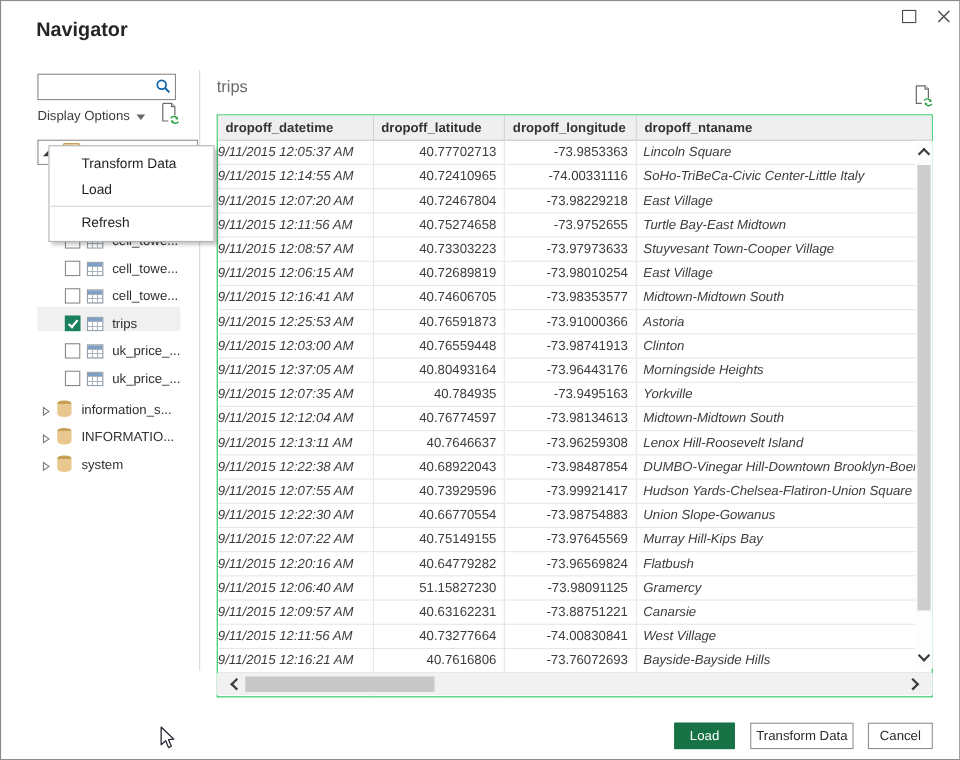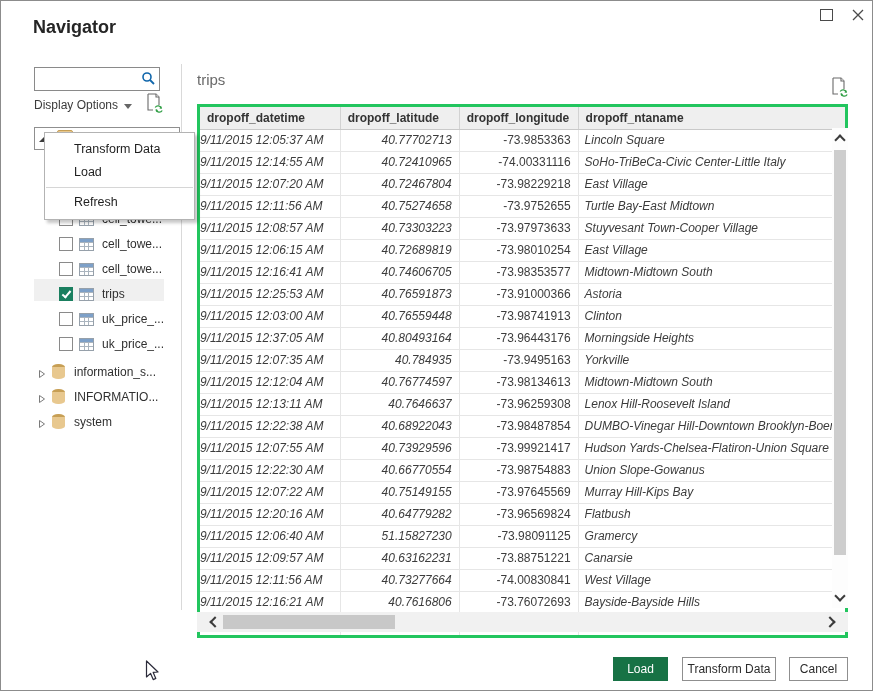--- a/index.html
+++ b/index.html
@@ -42,29 +42,29 @@
   .dbicon{flex:none;width:13px;height:15px;margin-right:9px;background:linear-gradient(#c79f55 0 3px,#e8c88f 3px);border-radius:6px/3px;}
 
   
   .menu{position:absolute;left:43px;top:131px;width:149px;background:#fff;border:1px solid #b3b3b3;
         box-shadow:3px 3px 3px rgba(0,0,0,.22);padding:5px 0;z-index:20;}
   .mitem{height:23px;line-height:23px;padding-left:29px;font-size:12.5px;color:#1f1f1f;cursor:default;}
   .msep{border-top:1px solid #d6d6d6;margin:3px 1px;}
 
   
   .pv-title{position:absolute;left:196px;top:70px;font-size:15px;color:#6a6a6a;}
-  .grid{position:absolute;left:196px;top:103px;width:651px;box-sizing:border-box;border:3px solid #22c55e;background:#fff;}
+  .grid{position:absolute;left:196px;top:103px;width:651px;box-sizing:border-box;border:1px solid #22c55e;background:#fff;}
   .hrow{display:flex;height:22px;background:#efefef;border-bottom:1px solid #c9c9c9;}
   .hcell{box-sizing:border-box;font-size:12px;font-weight:bold;color:#333;line-height:22px;padding-left:7px;
          border-right:1px solid #d2d2d2;white-space:nowrap;overflow:hidden;}
   .rrow{display:flex;height:21px;border-bottom:1px solid #e6e6e6;}
   .rrow:last-child{border-bottom:none;}
   .cell{box-sizing:border-box;font-size:12px;color:#3c3c3c;line-height:20px;white-space:nowrap;overflow:hidden;}
   .c0{width:142px;font-style:italic;text-align:right;padding-right:19px;border-right:1px solid #e6e6e6;}
-  .c1{width:120px;font-style:italic;text-align:right;padding-right:7px;border-right:1px solid #e6e6e6;}
+  .c1{width:120px;text-align:right;padding-right:7px;border-right:1px solid #e6e6e6;}
   .c2{width:120px;text-align:right;padding-right:7px;border-right:1px solid #e6e6e6;}
   .c3{width:269px;text-align:left;padding-left:6px;font-style:italic;}
   .hc0{width:142px;}.hc1{width:120px;}.hc2{width:120px;}.hc3{width:269px;border-right:none;}
 
   
   .chev{display:inline-block;width:6px;height:6px;border-left:2px solid #3b3b3b;border-bottom:2px solid #3b3b3b;}
   .chev.left{transform:rotate(45deg);}.chev.right{transform:rotate(225deg);}
   .chev.up{transform:rotate(135deg);}.chev.down{transform:rotate(315deg);}
   .vscroll{position:absolute;left:831px;top:127px;width:16px;height:480px;background:#fdfdfd;z-index:5;}
   .vthumb{position:absolute;left:2px;top:22px;width:12px;height:405px;background:#cdcdcd;}

